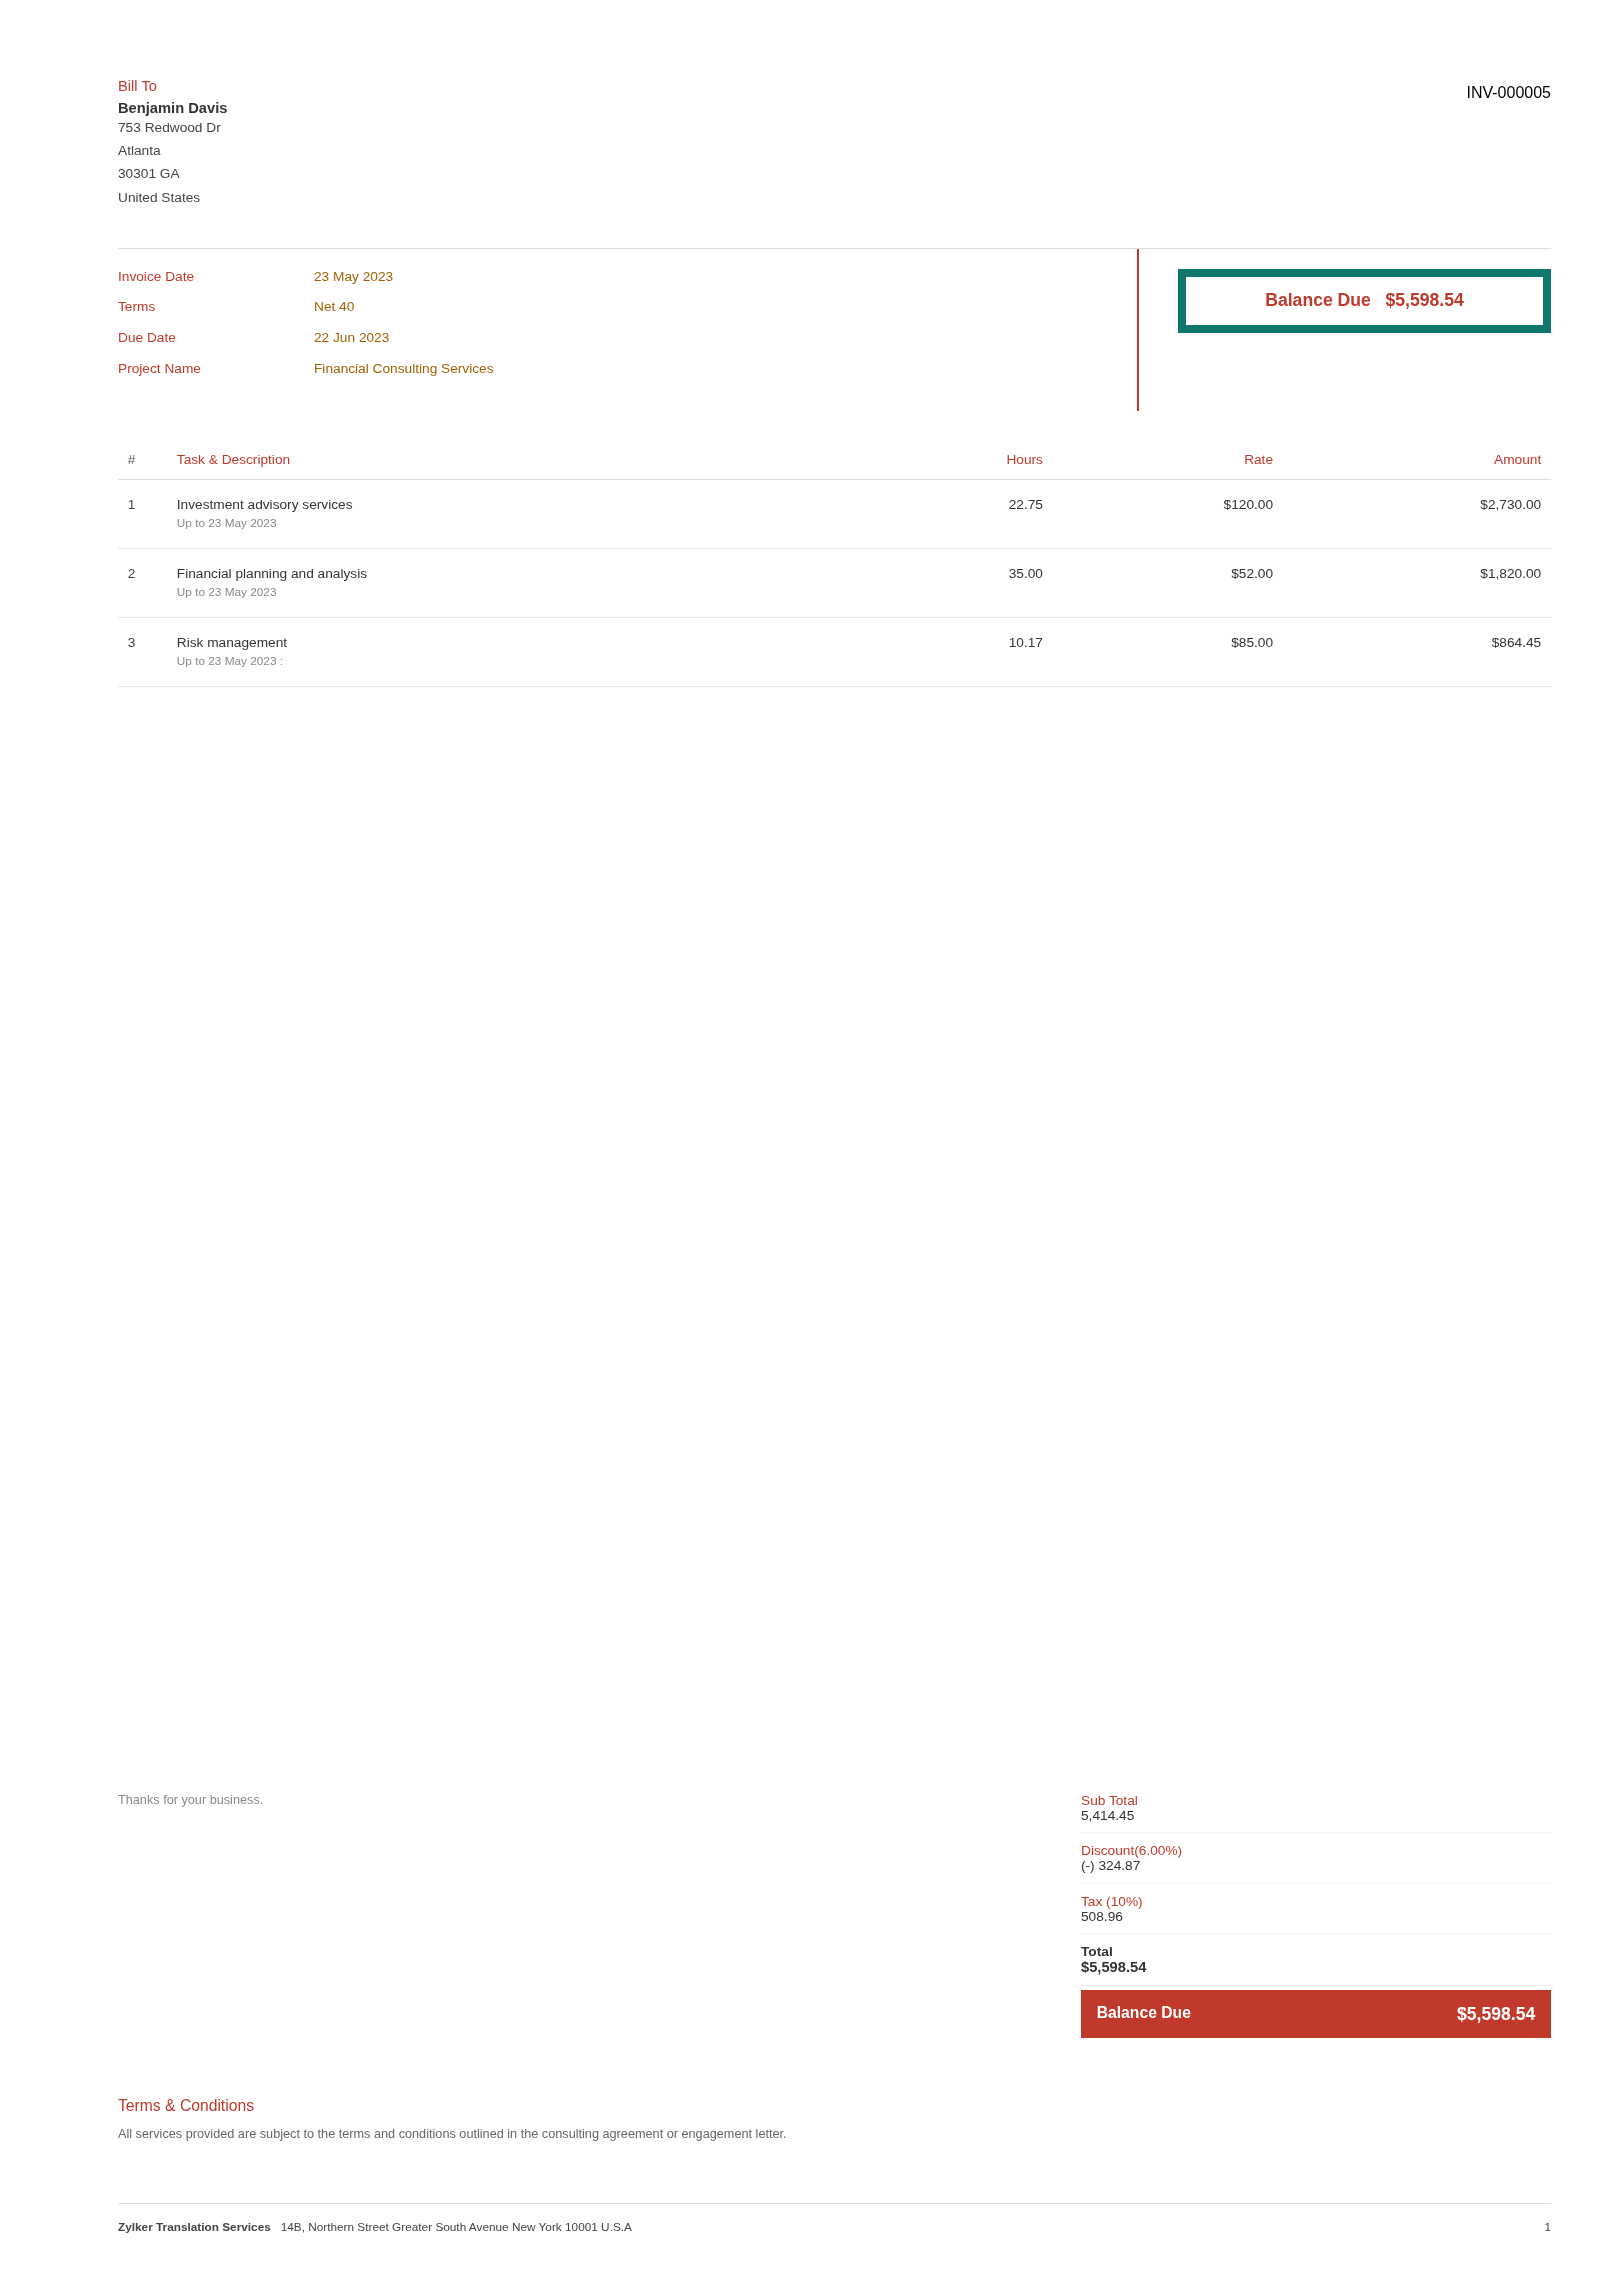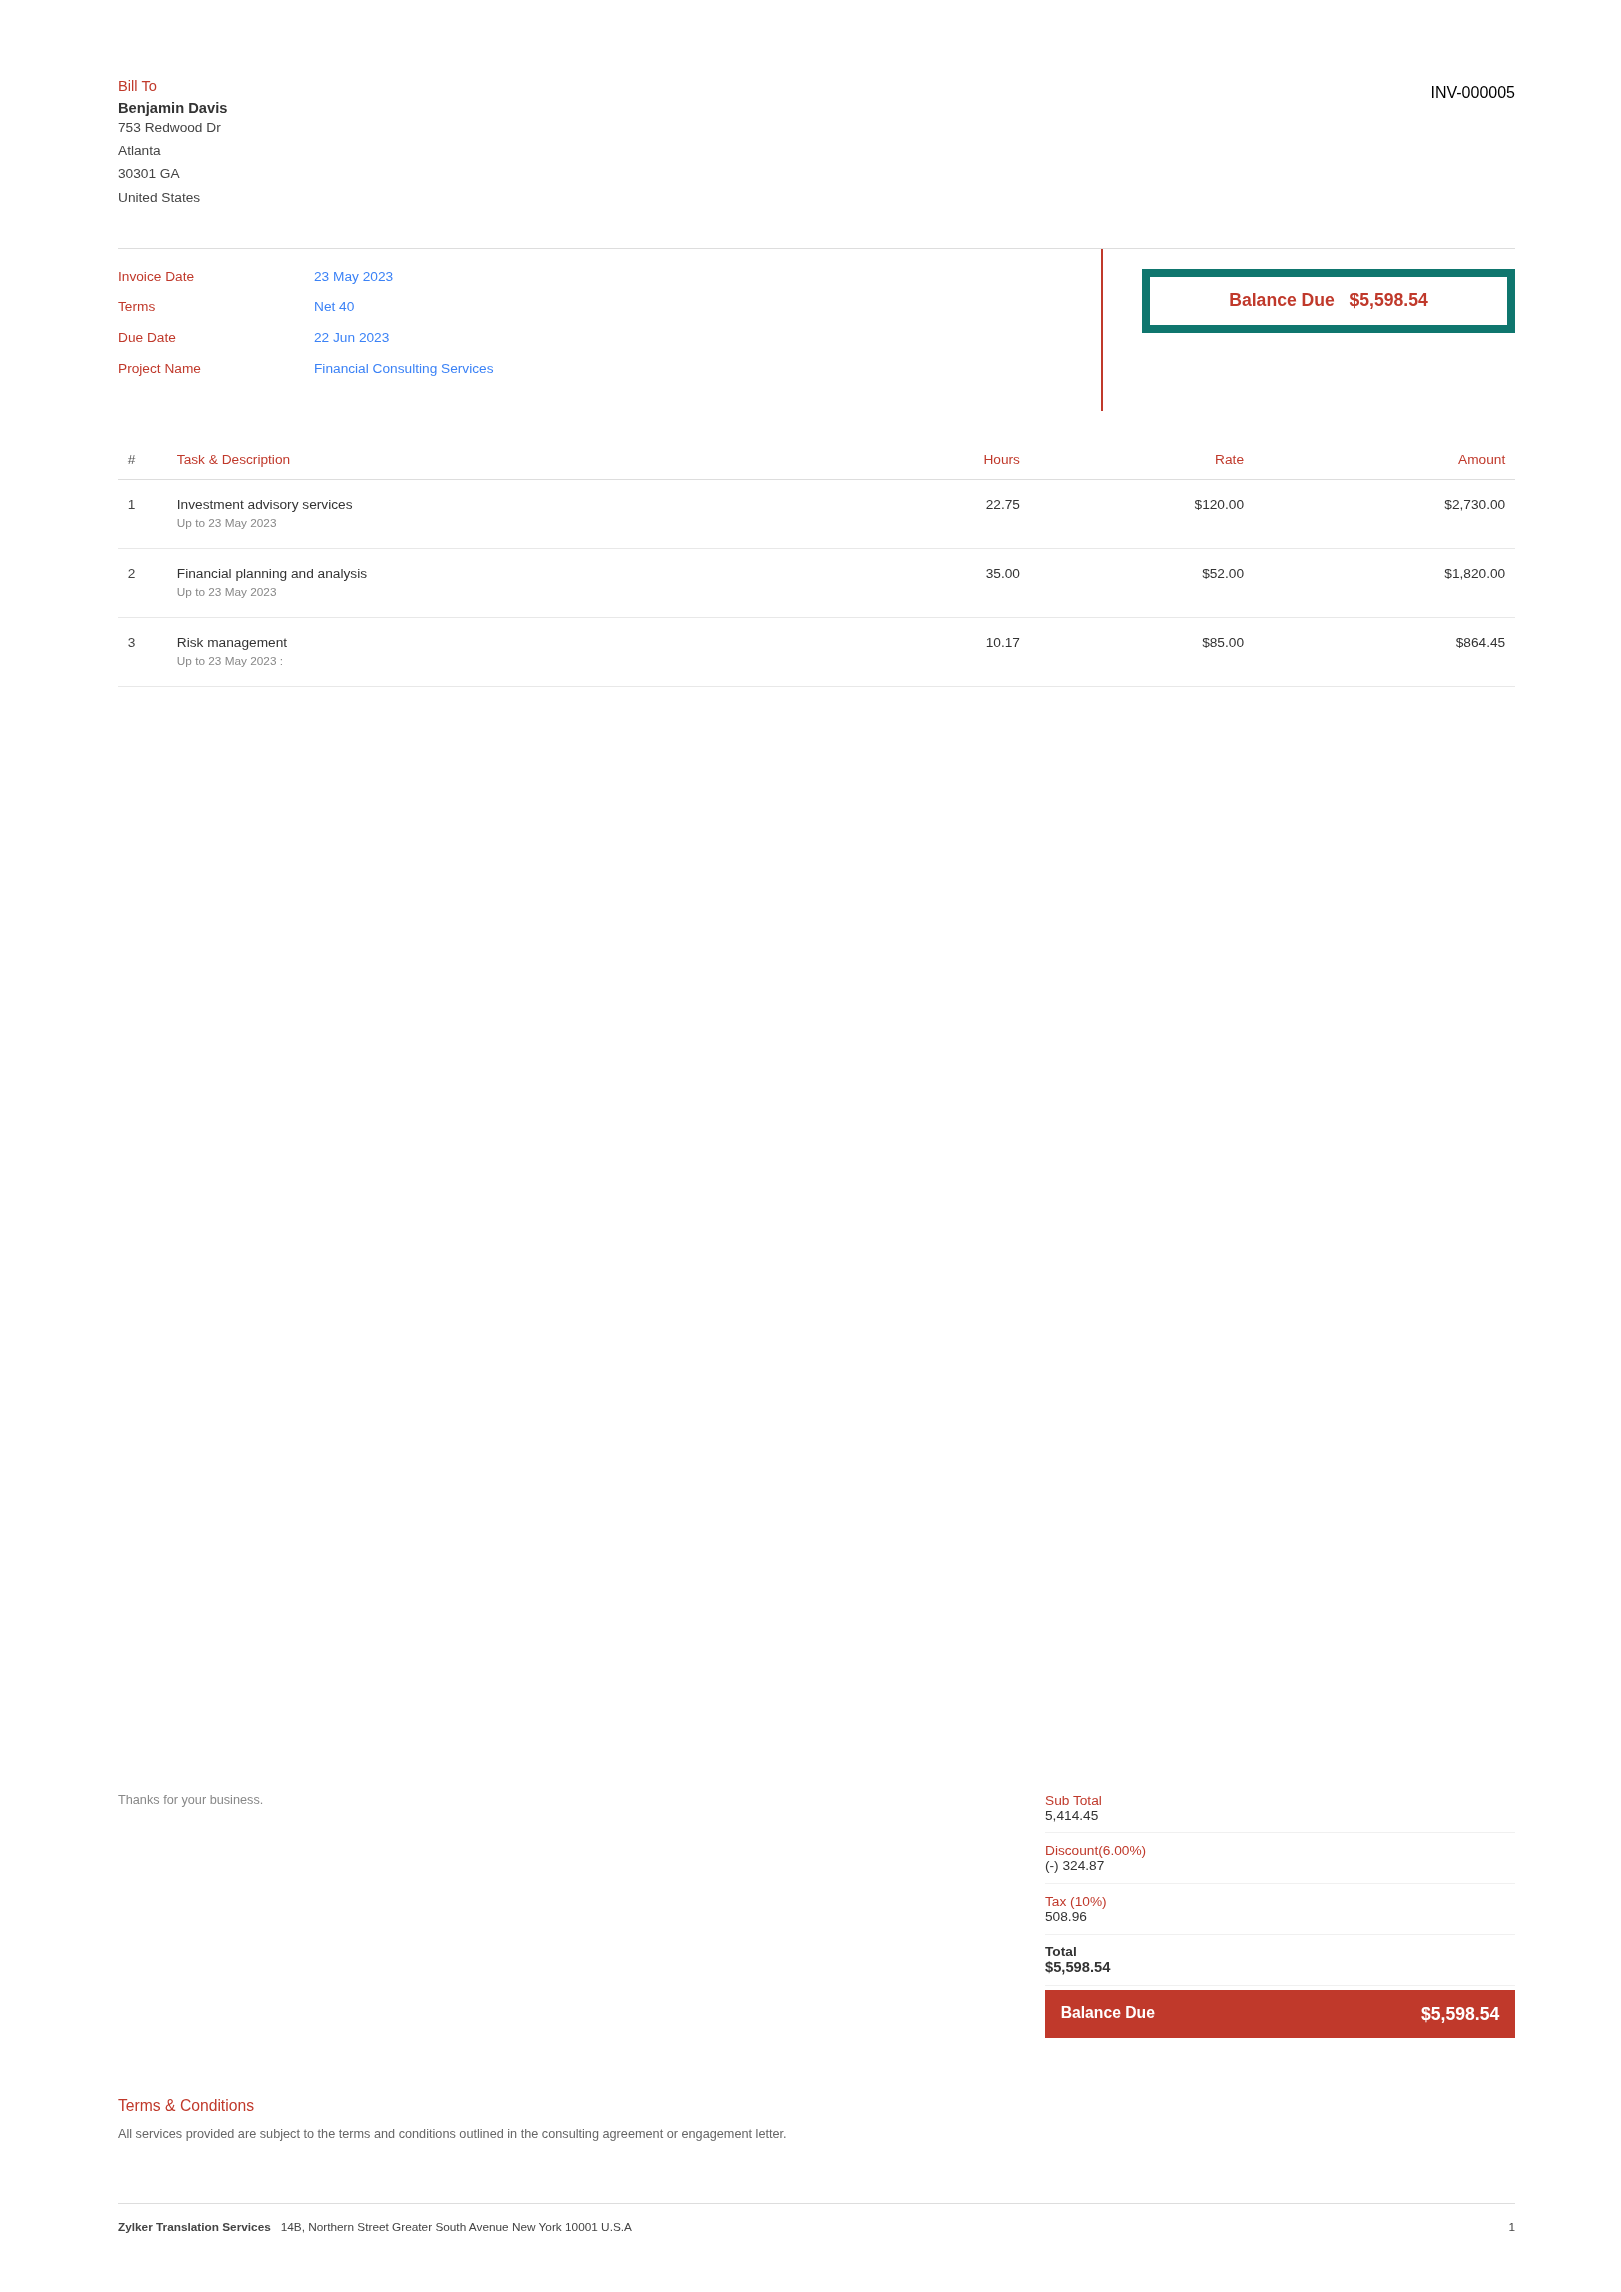--- a/index.html
+++ b/index.html
@@ -9,21 +9,21 @@
       color: #333;
       font-size: 13.7px;
       width: 1621px;
       min-height: 2293px;
       padding: 0;
     }
     .page {
       width: 1621px;
       min-height: 2293px;
       background: #fff;
-      padding: 78px 106px 59px 118px;
+      padding: 78px 70px 59px 118px;
       display: flex;
       flex-direction: column;
     }
     .header-section {
       display: flex;
       justify-content: space-between;
       align-items: flex-start;
       margin-bottom: 39px;
     }
     .bill-to-label {
@@ -72,21 +72,21 @@
       margin-bottom: 15.7px;
       align-items: flex-start;
     }
     .info-label {
       color: #c0392b;
       font-size: 13.7px;
       width: 196px;
       flex-shrink: 0;
     }
     .info-value {
-      color: #3b82f6;
+      color: #a16207;
       font-size: 13.7px;
     }
     .info-right {
       width: 412px;
       padding: 19.6px 0 19.6px 39px;
       display: flex;
       align-items: flex-start;
       justify-content: flex-end;
     }
     .balance-due-box {

